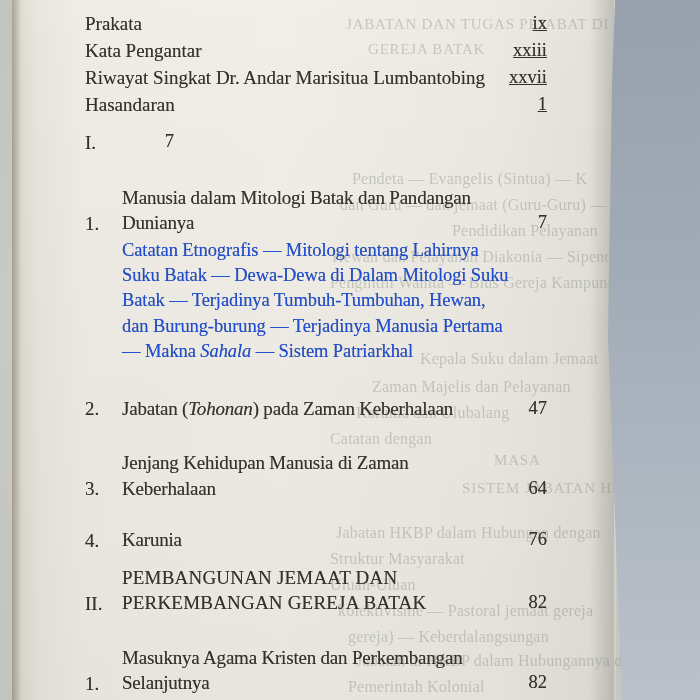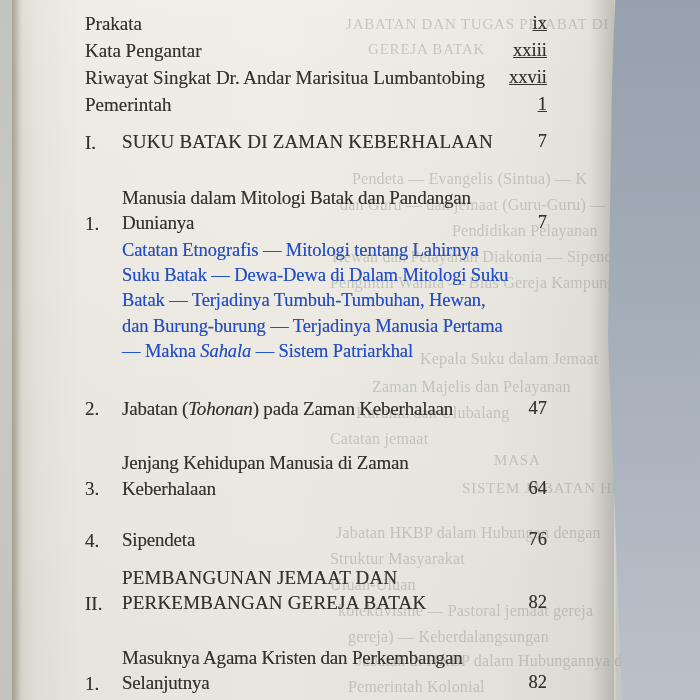--- a/index.html
+++ b/index.html
@@ -69,21 +69,21 @@
   <div class="bleed caps" style="top:16px;left:346px;font-size:15px;">JABATAN DAN TUGAS PEJABAT DI DALAM</div>
   <div class="bleed caps" style="top:41px;left:368px;font-size:15px;">GEREJA BATAK</div>
   <div class="bleed" style="top:170px;left:352px;font-size:16px;">Pendeta — Evangelis (Sintua) — K</div>
   <div class="bleed" style="top:196px;left:340px;font-size:16px;">dan Guru — dan jemaat (Guru-Guru) —</div>
   <div class="bleed" style="top:222px;left:452px;font-size:16px;">Pendidikan Pelayanan</div>
   <div class="bleed" style="top:248px;left:332px;font-size:16px;">Hewan dan Pelayanan Diakonia — Sipendeta</div>
   <div class="bleed" style="top:274px;left:330px;font-size:16px;">Pengintili Wanita — Bius Gereja Kampung</div>
   <div class="bleed" style="top:350px;left:420px;font-size:16px;">Kepala Suku dalam Jemaat</div>
   <div class="bleed" style="top:378px;left:372px;font-size:16px;">Zaman Majelis dan Pelayanan</div>
   <div class="bleed" style="top:404px;left:356px;font-size:16px;">Karunia dan Ulubalang</div>
-  <div class="bleed" style="top:430px;left:330px;font-size:16px;">Catatan jemaat</div>
+  <div class="bleed" style="top:430px;left:330px;font-size:16px;">Catatan dengan</div>
   <div class="bleed caps" style="top:452px;left:478px;font-size:15px;margin-left:16px;">MASA</div>
   <div class="bleed caps" style="top:480px;left:462px;font-size:15px;">SISTEM JABATAN HKBP</div>
   <div class="bleed" style="top:524px;left:336px;font-size:16px;">Jabatan HKBP dalam Hubungan dengan</div>
   <div class="bleed" style="top:550px;left:330px;font-size:16px;">Struktur Masyarakat</div>
   <div class="bleed" style="top:576px;left:330px;font-size:16px;">Uluan-Uluan</div>
   <div class="bleed" style="top:602px;left:338px;font-size:16px;">kolektivisme — Pastoral jemaat gereja</div>
   <div class="bleed" style="top:628px;left:348px;font-size:16px;">gereja) — Keberdalangsungan</div>
   <div class="bleed" style="top:652px;left:356px;font-size:16px;">Jabatan di HKBP dalam Hubungannya dengan</div>
   <div class="bleed" style="top:678px;left:348px;font-size:16px;">Pemerintah Kolonial</div>
 
@@ -95,27 +95,26 @@
     </div>
     <div class="row fm">
       <div class="label">Kata Pengantar</div>
       <div class="pg">xxiii</div>
     </div>
     <div class="row fm">
       <div class="label">Riwayat Singkat Dr. Andar Marisitua Lumbantobing</div>
       <div class="pg">xxvii</div>
     </div>
     <div class="row fm">
-      <div class="label">Pemerintah</div>
+      <div class="label">Hasandaran</div>
       <div class="pg">1</div>
     </div>
 
     <div class="row mt-sec1">
       <div class="numcol">I.</div>
-      <div class="titlecol caps-title">SUKU BATAK DI ZAMAN KEBERHALAAN</div>
       <div class="pgcol">7</div>
     </div>
 
     <div class="row mt-e1">
       <div class="numcol">1.</div>
       <div class="titlecol entry-title">Manusia dalam Mitologi Batak dan Pandangan Dunianya</div>
       <div class="pgcol">7</div>
     </div>
     <div class="sub">Catatan Etnografis — Mitologi tentang Lahirnya Suku Batak — Dewa-Dewa di Dalam Mitologi Suku Batak — Terjadinya Tumbuh-Tumbuhan, Hewan, dan Burung-burung — Terjadinya Manusia Pertama — Makna <i>Sahala</i> — Sistem Patriarkhal</div>
 
@@ -126,21 +125,21 @@
     </div>
 
     <div class="row mt-e3">
       <div class="numcol">3.</div>
       <div class="titlecol entry-title">Jenjang Kehidupan Manusia di Zaman Keberhalaan</div>
       <div class="pgcol">64</div>
     </div>
 
     <div class="row mt-e4">
       <div class="numcol">4.</div>
-      <div class="titlecol entry-title">Sipendeta</div>
+      <div class="titlecol entry-title">Karunia</div>
       <div class="pgcol">76</div>
     </div>
 
     <div class="row mt-sec2">
       <div class="numcol">II.</div>
       <div class="titlecol caps-title">PEMBANGUNAN JEMAAT DAN PERKEMBANGAN GEREJA BATAK</div>
       <div class="pgcol">82</div>
     </div>
 
     <div class="row mt-f1">

